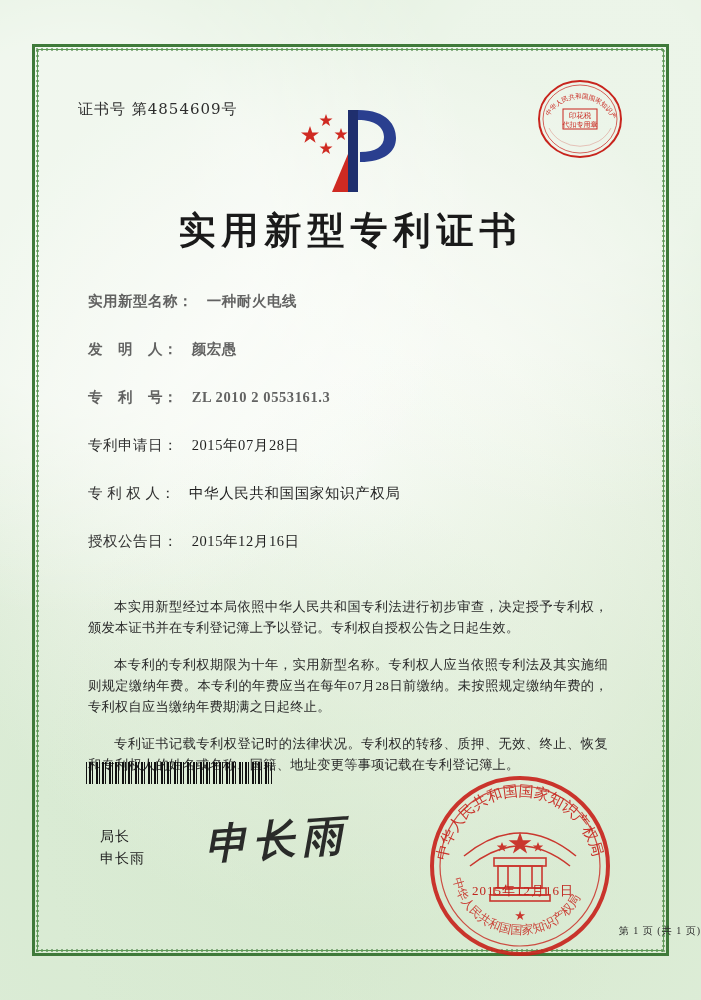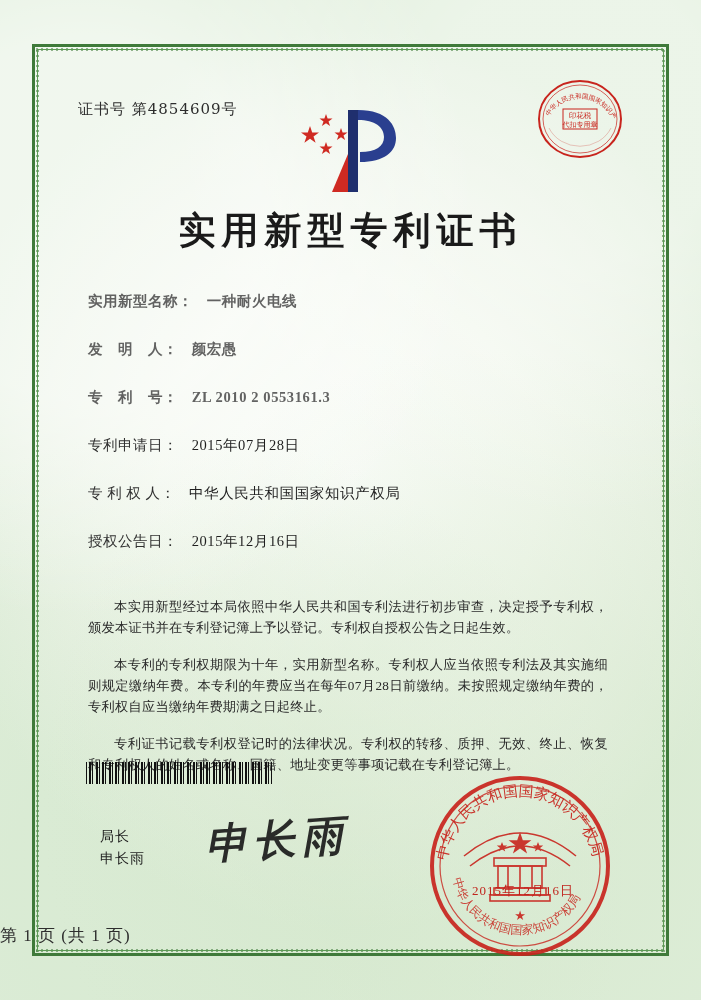--- a/index.html
+++ b/index.html
@@ -216,22 +216,22 @@
     color: #c0241c;
     letter-spacing: 1px;
   }
 
   
   .footer {
     position: absolute;
     left: 0;
     right: 0;
     top: 924px;
-    text-align: left;
-    font-size: 17px;
+    text-align: right;
+    font-size: 10px;
     color: #2e2e2e;
     letter-spacing: 1px;
   }
 
   .seal-text { fill: #c8241d; }
 </style>
 </head>
 <body>
 
 <div class="page">

